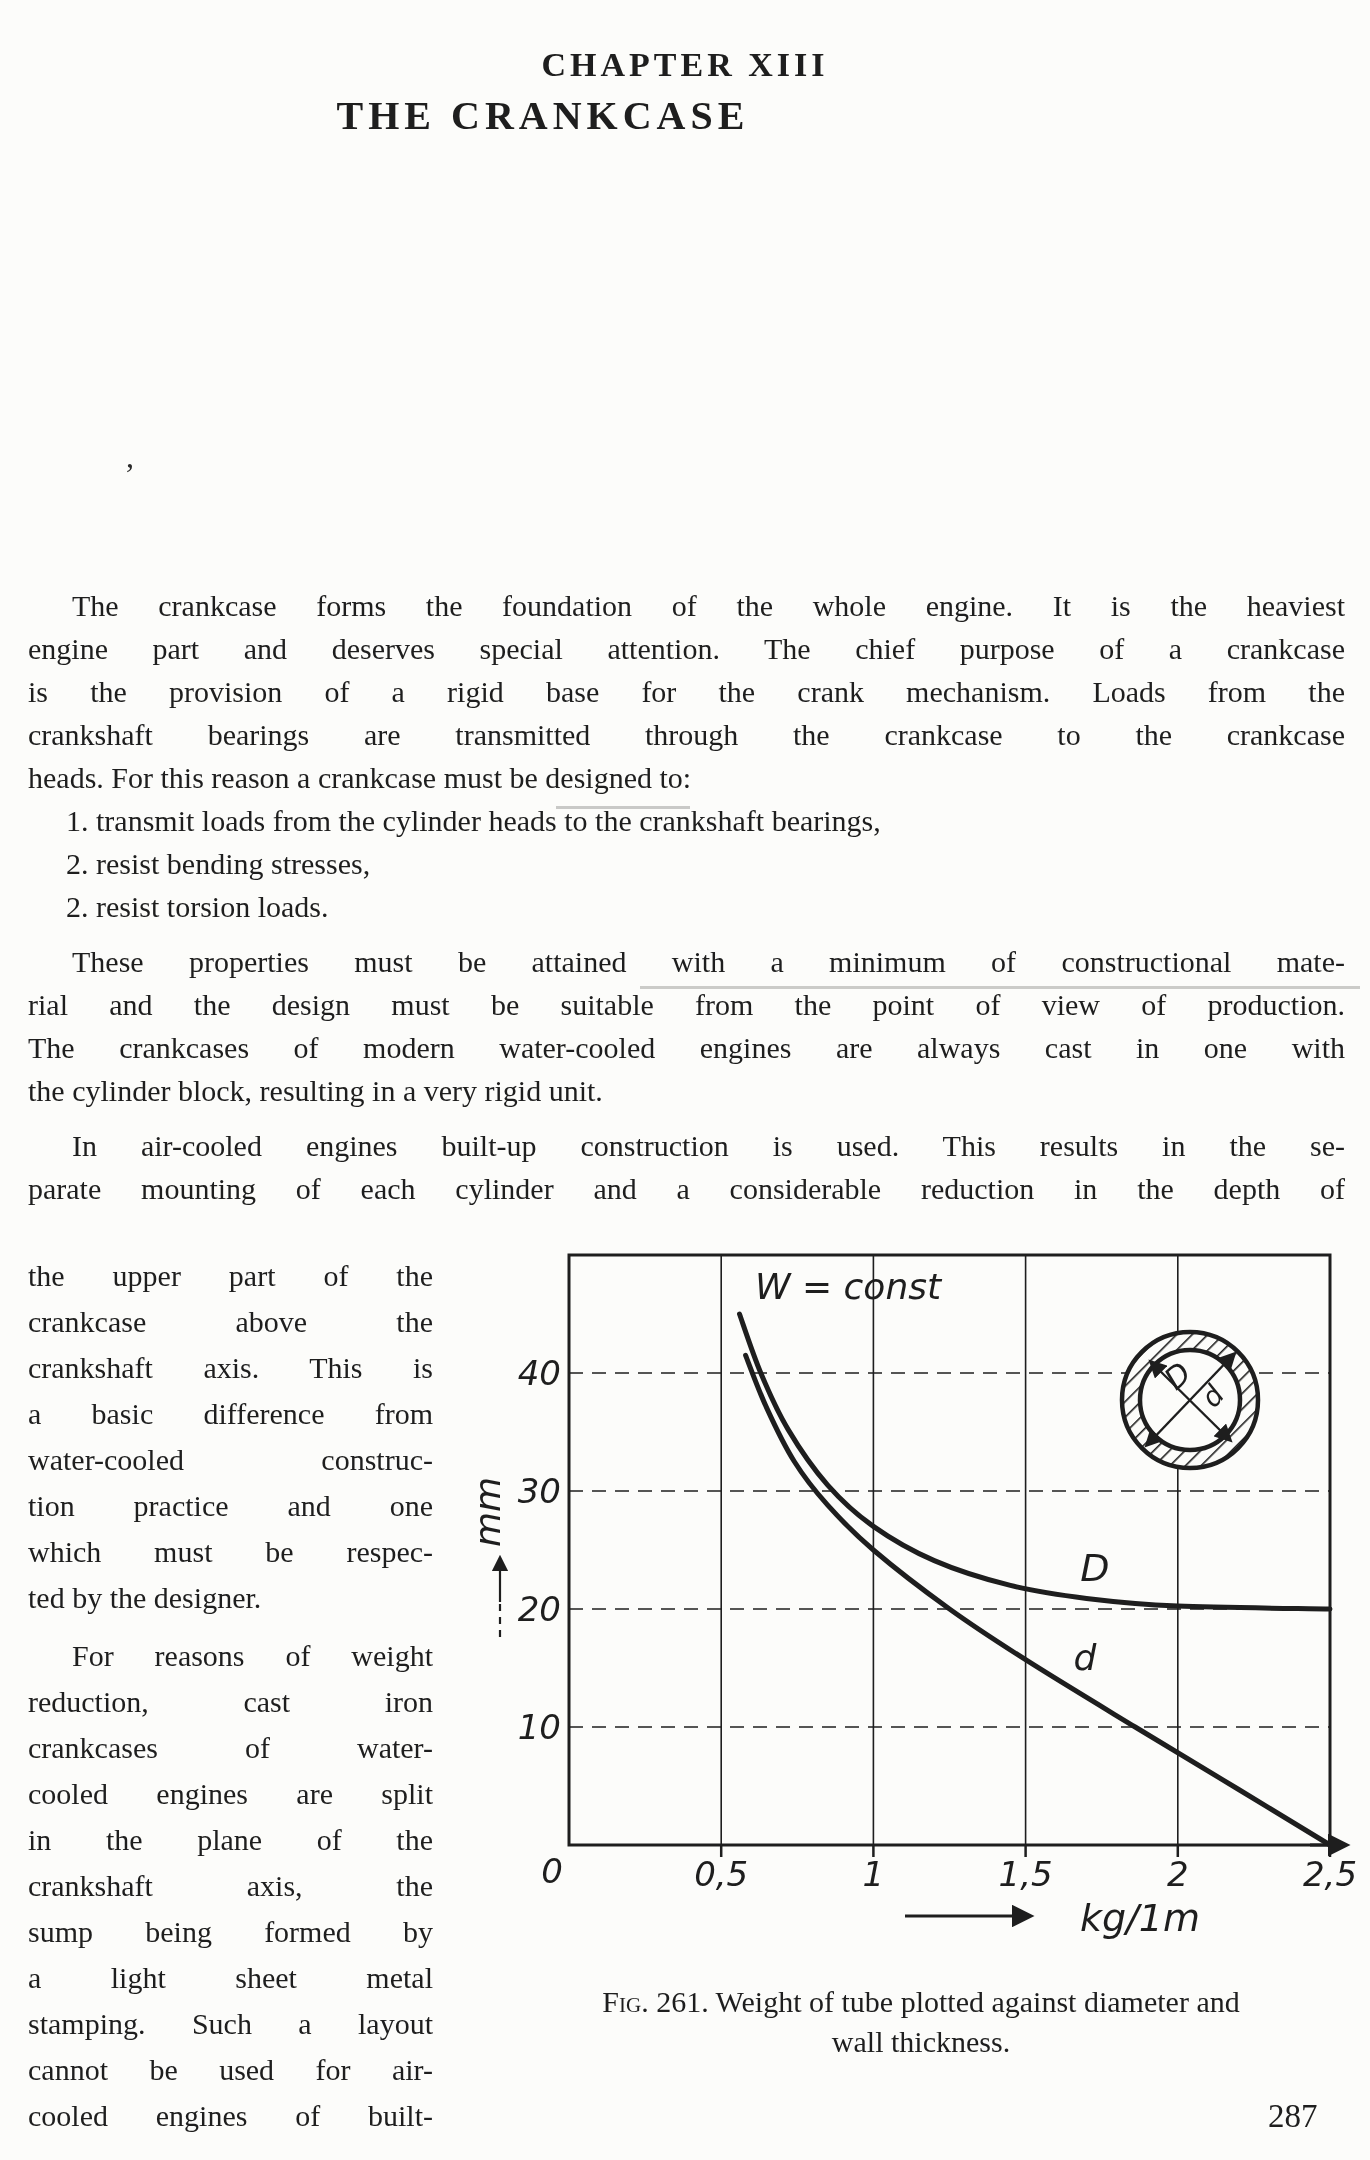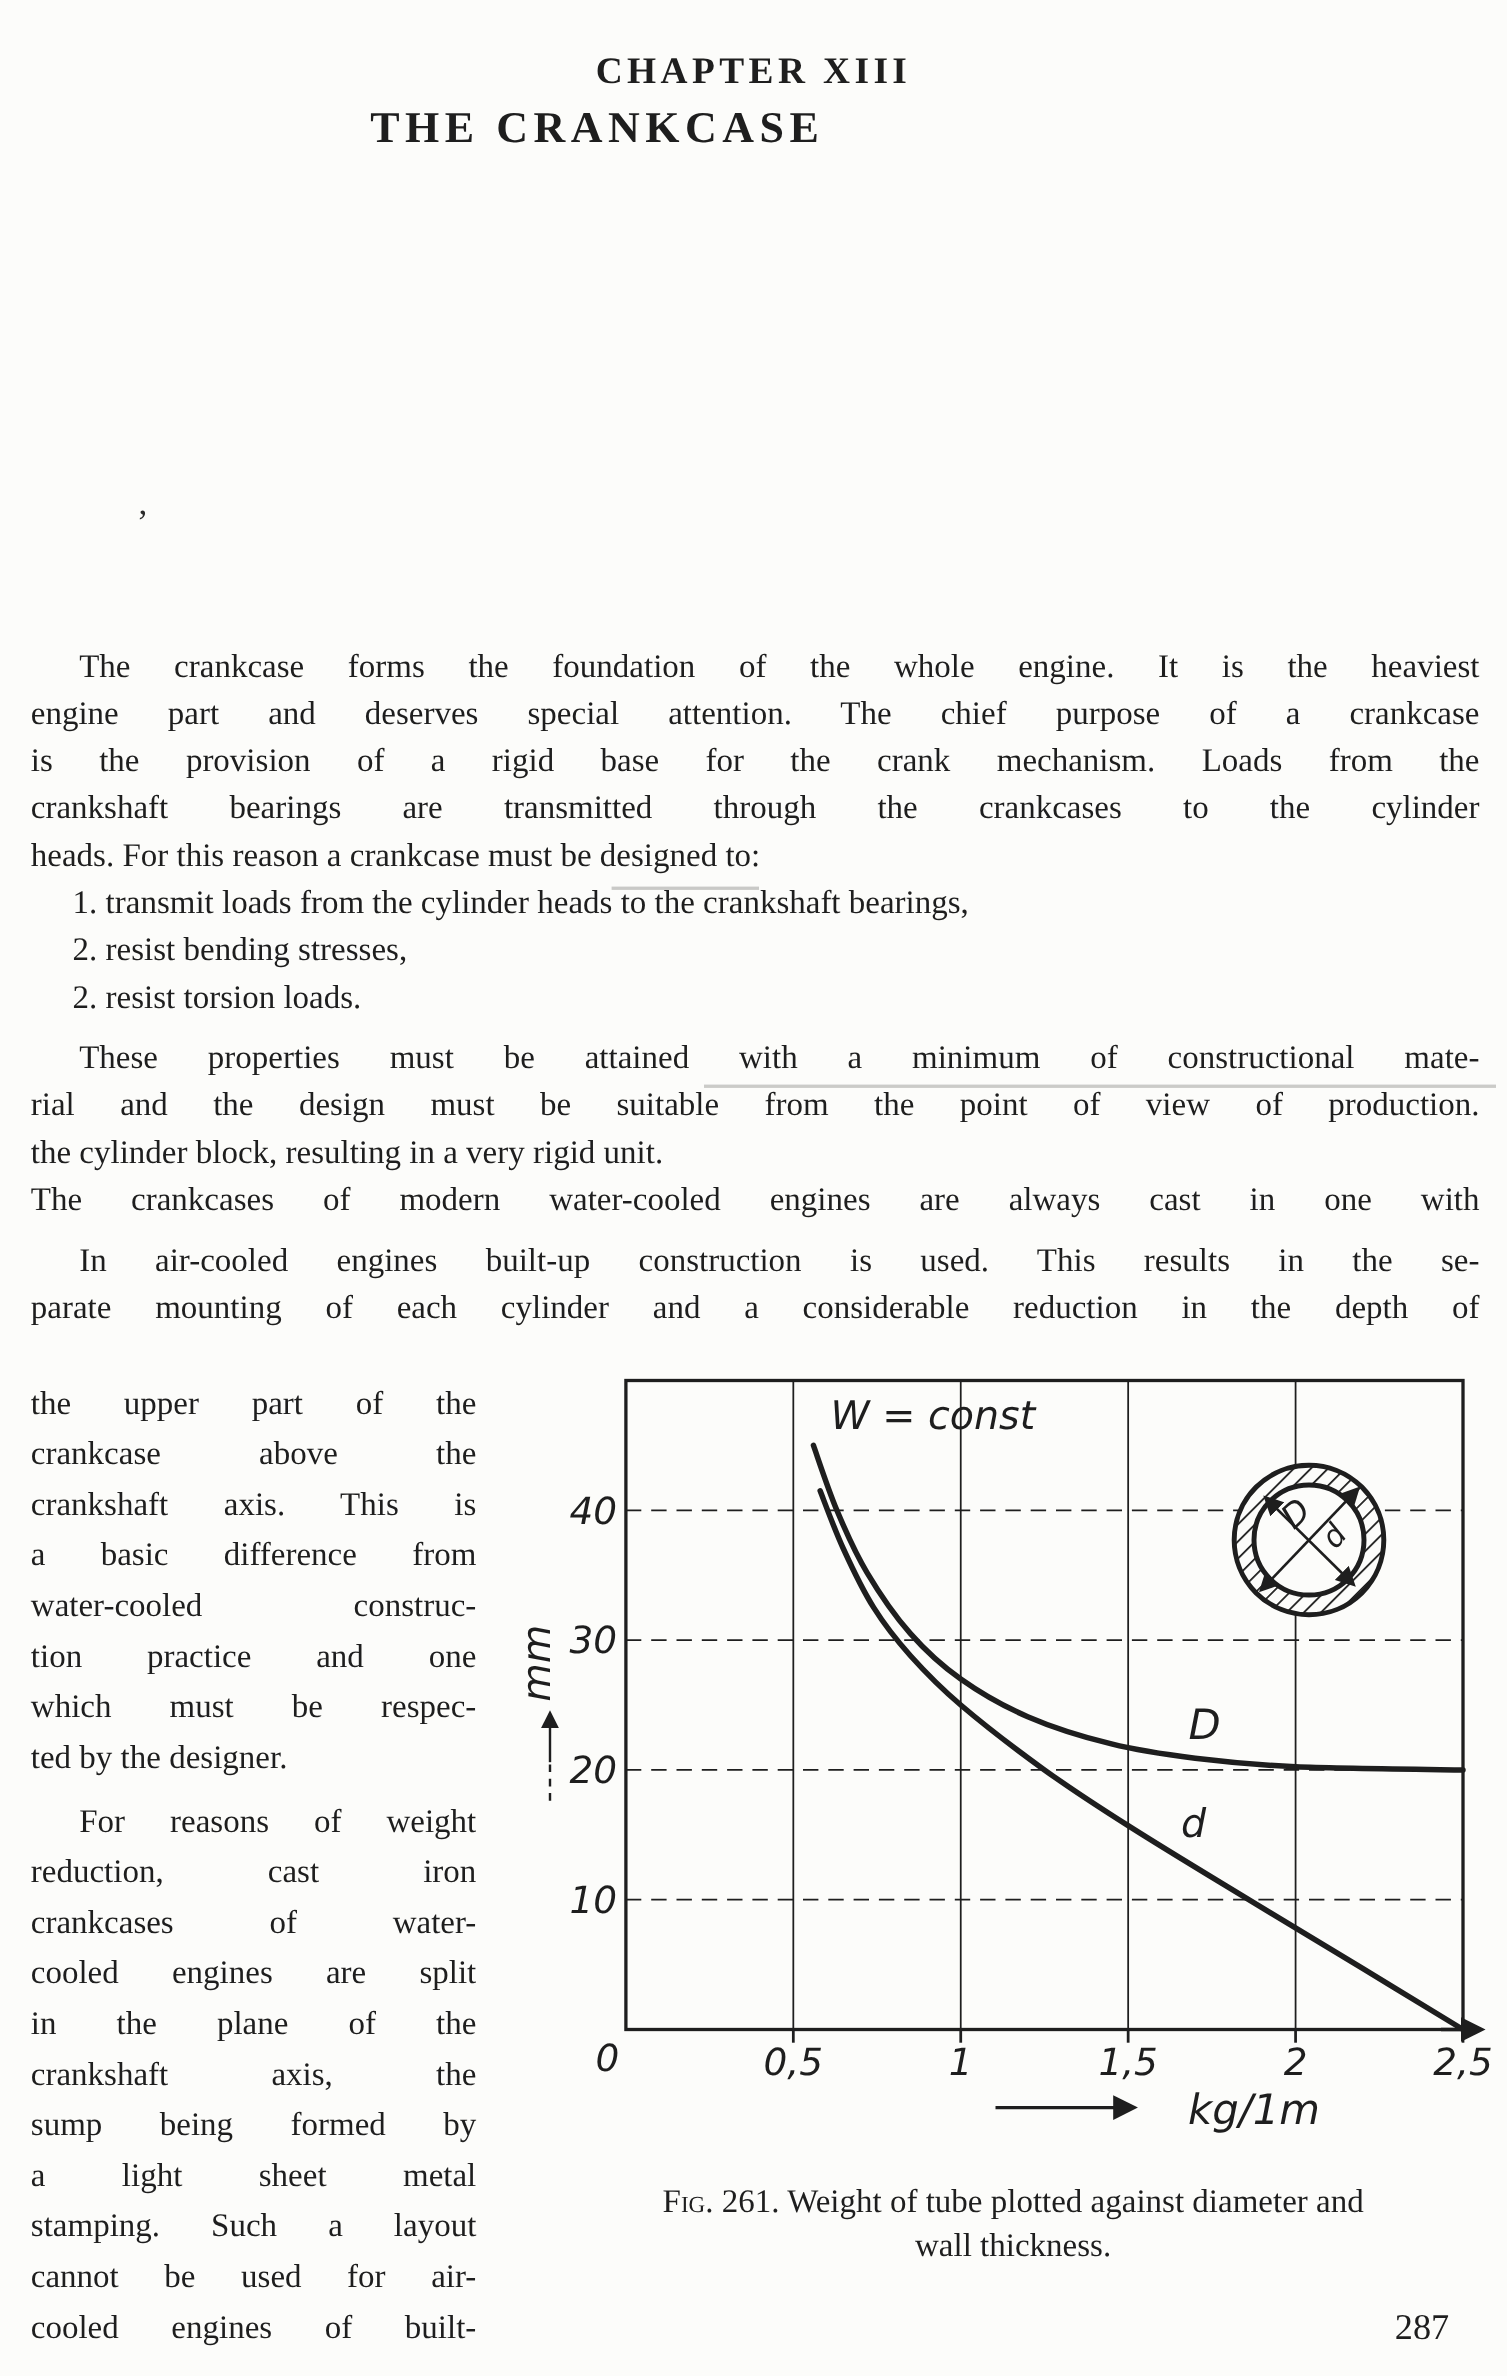--- a/index.html
+++ b/index.html
@@ -44,29 +44,29 @@
 <div class="page">
 
   <div class="chapter">CHAPTER XIII</div>
   <div class="booktitle">THE CRANKCASE</div>
   <span class="artifact">,</span>
 
   <div class="text-main">
     <div class="line j ind">The crankcase forms the foundation of the whole engine. It is the heaviest</div>
     <div class="line j">engine part and deserves special attention. The chief purpose of a crankcase</div>
     <div class="line j">is the provision of a rigid base for the crank mechanism. Loads from the</div>
-    <div class="line j">crankshaft bearings are transmitted through the crankcases to the cylinder</div>
+    <div class="line j">crankshaft bearings are transmitted through the crankcase to the crankcase</div>
     <div class="line">heads. For this reason a crankcase must be designed to:</div>
     <div class="line li">1.  transmit loads from the cylinder heads to the crankshaft bearings,</div>
     <div class="line li">2.  resist bending stresses,</div>
     <div class="line li">2.  resist torsion loads.</div>
     <div class="line j ind">These properties must be attained with a minimum of constructional mate-</div>
     <div class="line j">rial and the design must be suitable from the point of view of production.</div>
+    <div class="line j">The crankcases of modern water-cooled engines are always cast in one with</div>
     <div class="line">the cylinder block, resulting in a very rigid unit.</div>
-    <div class="line j">The crankcases of modern water-cooled engines are always cast in one with</div>
     <div class="line j ind">In air-cooled engines built-up construction is used. This results in the se-</div>
     <div class="line j">parate mounting of each cylinder and a considerable reduction in the depth of</div>
   </div>
 
   <div class="text-col">
     <div class="cline j">the upper part of the</div>
     <div class="cline j">crankcase above the</div>
     <div class="cline j">crankshaft axis. This is</div>
     <div class="cline j">a basic difference from</div>
     <div class="cline j">water-cooled construc-</div>

